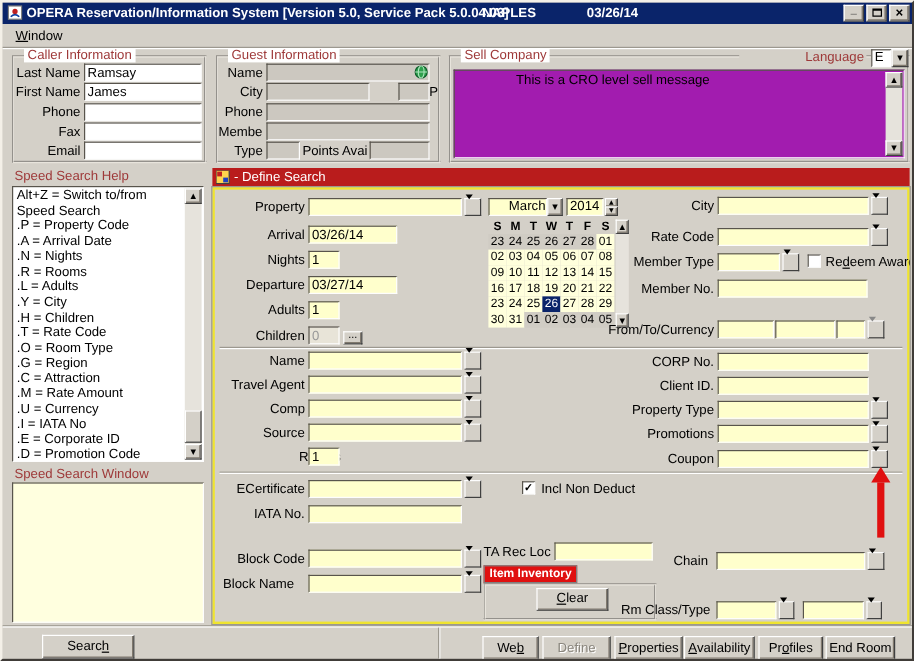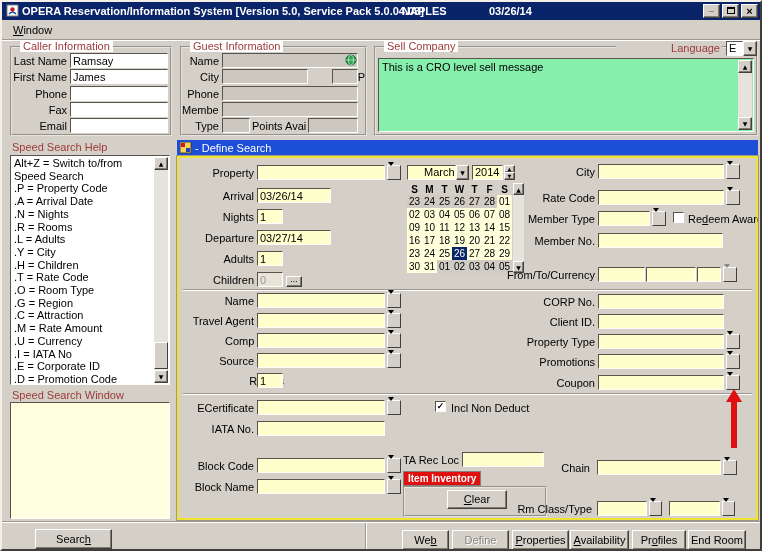--- a/index.html
+++ b/index.html
@@ -41,21 +41,21 @@
   box-shadow:inset -1px -1px 0 #80796e; text-align:center; font-size:11px; cursor:pointer;
   font-family:"Liberation Sans",sans-serif; }
 .btn.dis { color:#8a867e; text-shadow:1px 1px 0 #fff; cursor:default; }
 .sbtn { position:absolute; background:#d4d0c8; border:1px solid; border-color:#fff #404040 #404040 #fff;
   box-shadow:inset -1px -1px 0 #80796e; text-align:center; font-size:6px; line-height:12px; color:#000; cursor:pointer; }
 .track { position:absolute; background:#e6e3dc; }
 .thumb { position:absolute; background:#d4d0c8; border:1px solid; border-color:#fff #404040 #404040 #fff; }
 
 
 .define { position:absolute; left:175px; top:138px; width:581px; height:380px; }
-.dtitle { position:absolute; left:0; top:0; width:581px; height:16px; background:#1d4ed8; color:#fff;padding-left:45px; }
+.dtitle { position:absolute; left:0; top:0; width:581px; height:16px; background:#b91c1c; color:#fff;padding-left:45px; }
 .dbody { position:absolute; left:0; top:16px; width:581px; height:364px; background:#d4d0c8;
   border:2px solid #efe42f; outline:1px solid #9c988f; }
 .divider { position:absolute; height:0; border-top:1px solid #9c988f; border-bottom:1px solid #fff; }
 
 
 .cal-h, .cal-c { display:inline-block; width:15px; height:13px; line-height:13px; text-align:center;
   font-size:10px; vertical-align:top; }
 .cal-h { font-weight:bold; }
 .cal-c { background:#ffffdc; }
 .cal-c.other { background:#d0ccc4; }
@@ -133,21 +133,21 @@
     <span class="tf gray" style="left:40px;top:70px;width:28px;"></span>
     <span class="lbl" style="left:70px;top:72px;width:54px;">Points Avail</span>
     <span class="tf gray" style="left:126px;top:70px;width:50px;"></span>
   </div>
 
   <div class="grp" style="left:372px;top:44px;width:384px;height:90px;">
     <span class="leg">Sell Company</span>
     <span class="lbl" style="left:240px;top:-6px;width:106px;color:#9e3939;background:#d4d0c8;padding:0 2px;">Language</span>
     <span class="tf" style="left:350px;top:-7px;width:17px;">E</span>
     <span class="sbtn glyph" style="left:367px;top:-7px;width:14px;height:15px;line-height:14px;">▼</span>
-    <div class="abs" style="left:2px;top:10px;width:376px;height:74px;background:#86efac;border:1px solid;border-color:#58544c #fdfdfd #fdfdfd #58544c;">
+    <div class="abs" style="left:2px;top:10px;width:376px;height:74px;background:#a21caf;border:1px solid;border-color:#58544c #fdfdfd #fdfdfd #58544c;padding-left:48px;">
       <div style="padding:2px 18px 2px 3px;">This is a CRO level sell message</div>
       <div class="track" style="right:1px;top:1px;width:14px;height:70px;"></div>
       <span class="sbtn glyph" style="right:1px;top:1px;width:14px;height:13px;">▲</span>
       <span class="sbtn glyph" style="right:1px;bottom:1px;width:14px;height:13px;">▼</span>
     </div>
   </div>
 
   <span class="lbl" style="left:10px;top:139px;width:120px;text-align:left;color:#9e3939;">Speed Search Help</span>
   <div class="abs" style="left:8px;top:153px;width:160px;height:230px;background:#fff;border:1px solid;border-color:#58544c #fdfdfd #fdfdfd #58544c;">
     <div class="listtext" style="width:140px;">Alt+Z = Switch to/from Speed Search
@@ -292,21 +292,21 @@
     <span class="cb" style="left:258px;top:261px;">✓</span>
     <span class="lbl" style="left:274px;top:262px;width:90px;text-align:left;">Incl Non Deduct</span>
 
     <span class="lbl" style="left:0;top:283px;width:77px;">IATA No.</span>
     <input class="tf yel" style="left: 80px; top: 281px; width: 128px;" readonly="" value="">
 
     <span class="lbl" style="left:0;top:320px;width:77px;">Block Code</span>
     <input class="tf yel" style="left: 80px; top: 318px; width: 128px;" readonly="" value="">
     <span class="lov" style="left:210px;top:318px;"><span class="tri"></span><span class="bar"></span></span>
 
-    <span class="lbl" style="left:0;top:341px;width:77px;">Block Name</span>
+    <span class="lbl" style="left:0;top:341px;width:77px;text-align:center;">Block Name</span>
     <input class="tf yel" style="left: 80px; top: 339px; width: 128px;" readonly="" value="">
     <span class="lov" style="left:210px;top:339px;"><span class="tri"></span><span class="bar"></span></span>
 
     <span class="lbl" style="left:182px;top:314px;width:100px;">TA Rec Loc</span>
     <input class="tf yel" style="left: 285px; top: 312px; width: 82px;" readonly="" value="">
 
     <span class="redbadge" style="left:226px;top:331px;">Item Inventory</span>
     <div class="abs" style="left:226px;top:346px;width:144px;height:31px;border:2px groove #e8e4dc;"></div>
     <span class="btn" style="left:270px;top:350px;width:60px;height:19px;line-height:17px;"><u>C</u>lear</span>
 

